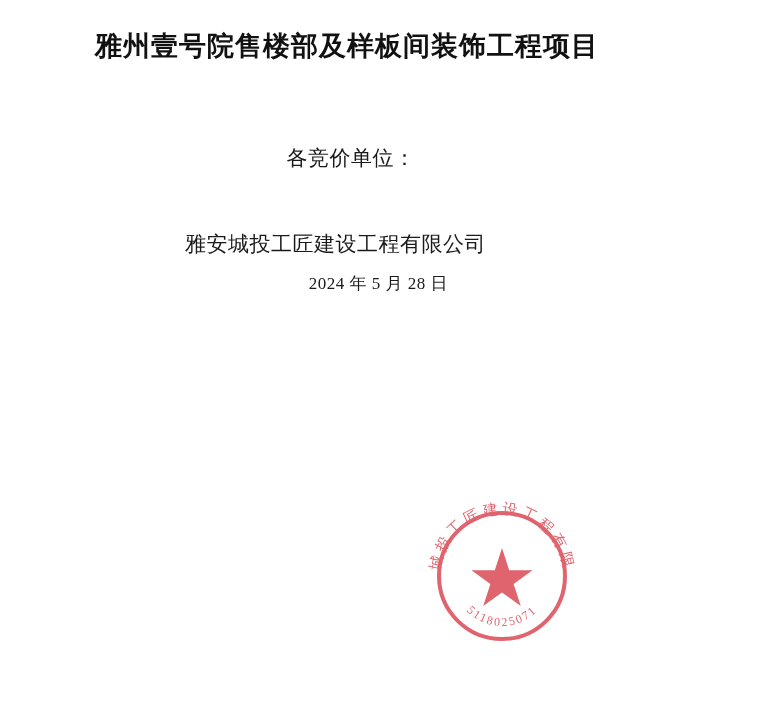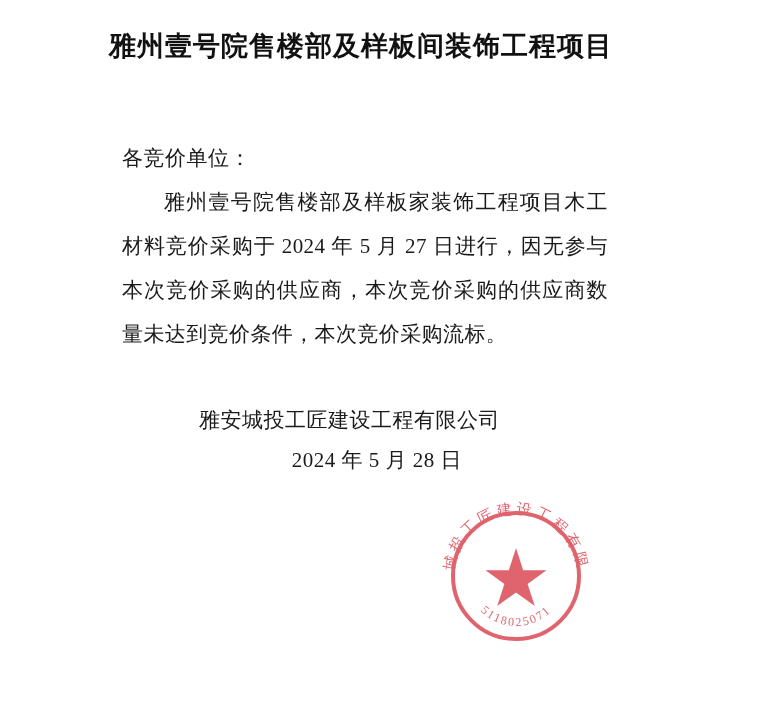--- a/index.html
+++ b/index.html
@@ -13,21 +13,20 @@
     font-family: "Liberation Serif", "DejaVu Serif", serif;
     color: #1a1a1a;
     overflow: hidden;
     position: relative;
   }
   .page {
     position: relative;
     width: 694px;
     height: 727px;
     box-sizing: border-box;
-    margin-left: 14px;
   }
   .title-block {
     padding-top: 22px;
     text-align: center;
   }
   .title-line {
     font-size: 27px;
     font-weight: bold;
     letter-spacing: 1px;
     line-height: 48px;
@@ -35,20 +34,21 @@
   }
   .body-block {
     margin-top: 66px;
     padding-left: 108px;
     padding-right: 100px;
   }
   .salutation {
     font-size: 21px;
     line-height: 44px;
     letter-spacing: 0.5px;
+    text-align: center;
   }
   .para {
     font-size: 21px;
     line-height: 44px;
     text-align: justify;
     text-justify: inter-ideograph;
     letter-spacing: 0.4px;
     text-indent: 2em;
     margin: 0;
   }
@@ -61,21 +61,21 @@
     text-align: right;
     position: relative;
     z-index: 3;
   }
   .sign-line {
     font-size: 21px;
     line-height: 40px;
     letter-spacing: 0.5px;
   }
   .sign-date {
-    font-size: 21px;
+    font-size: 17px;
     line-height: 40px;
     letter-spacing: 0.5px;
     padding-right: 38px;
   }
   
   .seal {
     position: absolute;
     left: 418px;
     top: 492px;
     width: 168px;
@@ -90,21 +90,20 @@
 <body>
 
 <div class="page">
 
   <div class="title-block">
     <div class="title-line">雅州壹号院售楼部及样板间装饰工程项目</div>
   </div>
 
   <div class="body-block">
     <div class="salutation">各竞价单位：</div>
-    <p class="para">雅州壹号院售楼部及样板家装饰工程项目木工材料竞价采购于 2024 年 5 月 27 日进行，因无参与本次竞价采购的供应商，本次竞价采购的供应商数量未达到竞价条件，本次竞价采购流标。</p>
 
     <div class="signature-block">
       <div class="sign-line">雅安城投工匠建设工程有限公司</div>
       <div class="sign-date">2024 年 5 月 28 日</div>
     </div>
   </div>
 
   <div class="seal">
     <svg width="168" height="168" viewBox="0 0 168 168" xmlns="http://www.w3.org/2000/svg">
       <defs>

